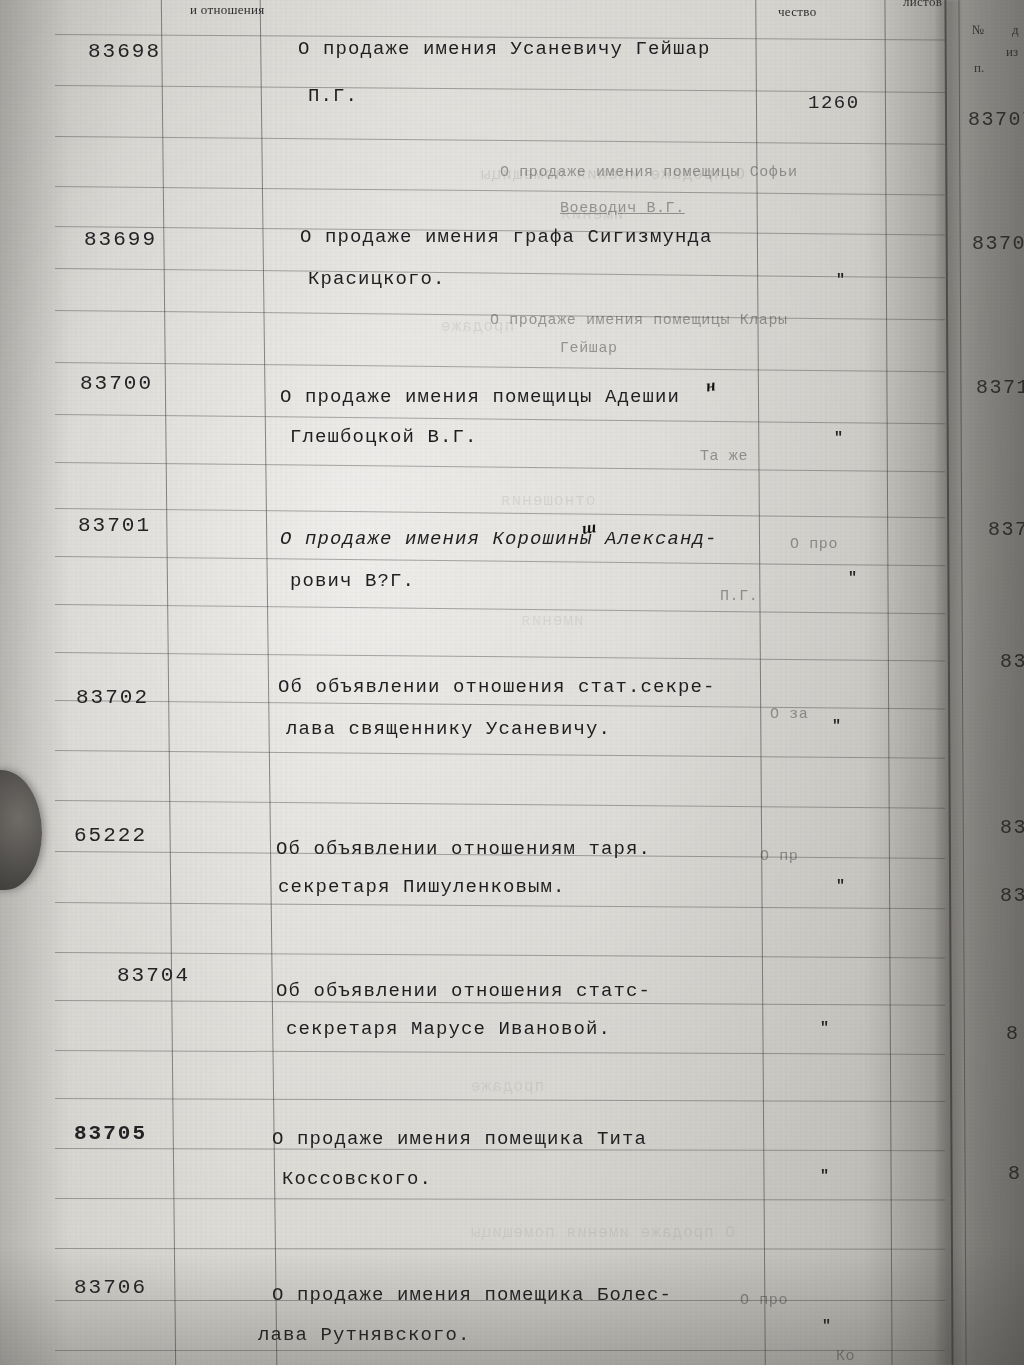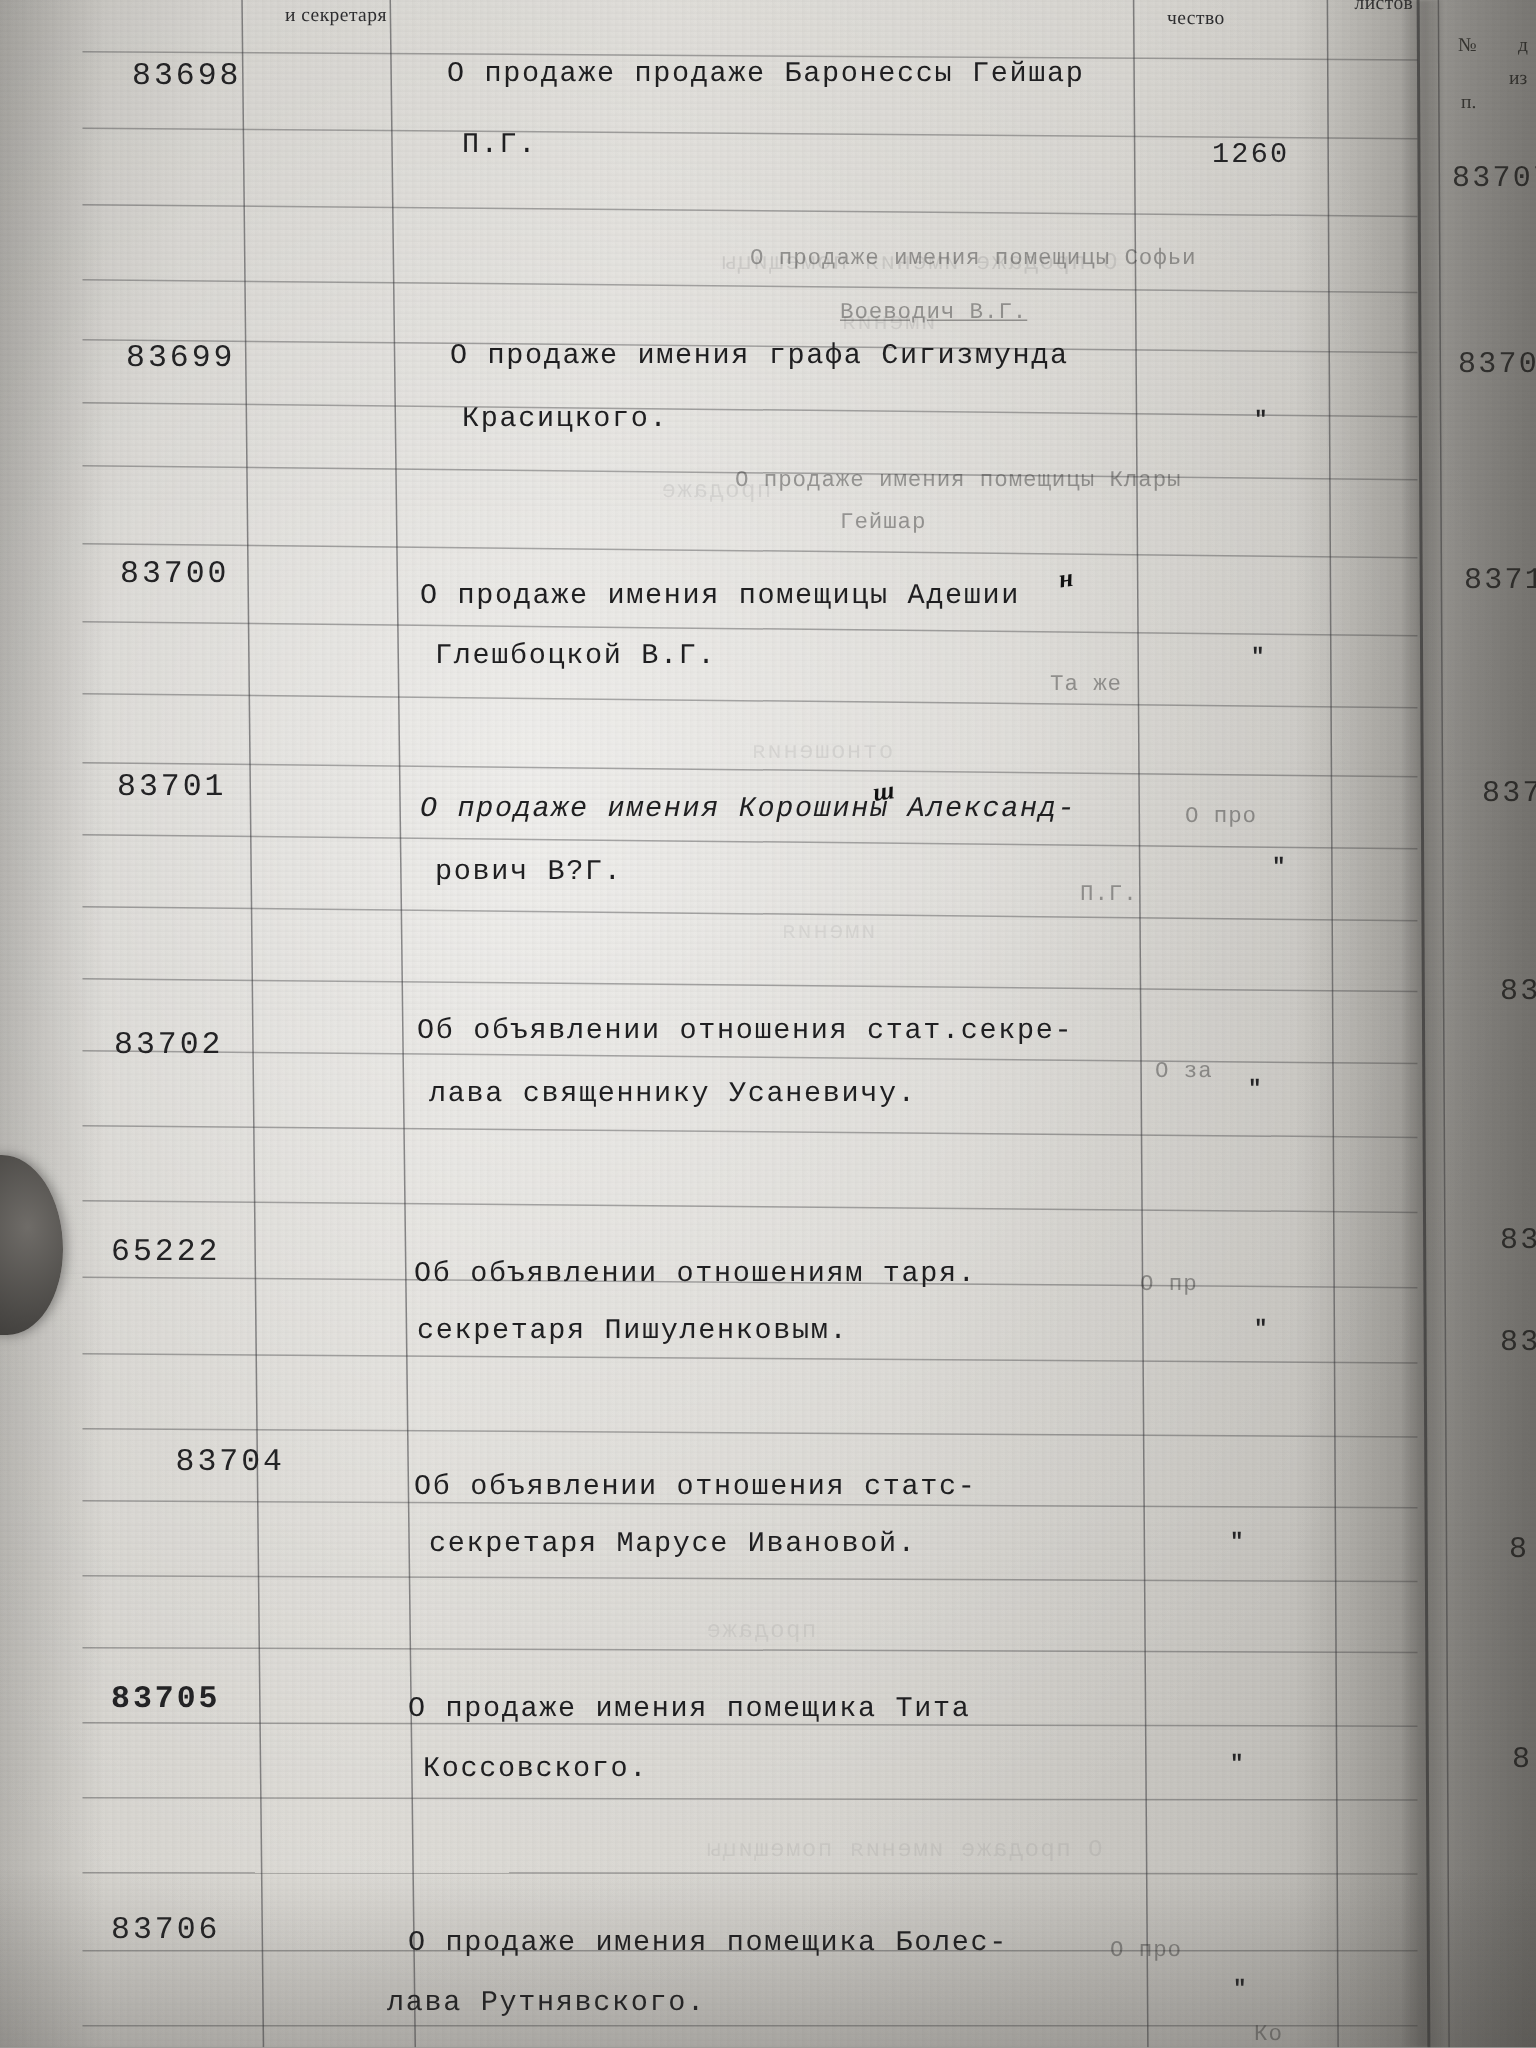--- a/index.html
+++ b/index.html
@@ -218,28 +218,28 @@
     <div class="rule" style="top:1350px; width:890px; transform: rotate(0deg);"></div>
   </div>
 
   <div class="vline" style="left:168px; transform: rotate(-0.6deg);"></div>
   <div class="vline" style="left:268px; transform: rotate(-0.7deg);"></div>
   <div class="vline" style="left:760px; transform: rotate(-0.4deg);"></div>
   <div class="vline" style="left:888px; transform: rotate(-0.3deg);"></div>
   <div class="vline thick" style="left:948px; transform: rotate(-0.3deg);"></div>
   <div class="vline" style="left:962px; transform: rotate(-0.3deg);"></div>
 
-  <div class="hdr" style="left:190px; top:2px;">и  секретаря</div>
+  <div class="hdr" style="left:190px; top:2px;">и  отношения</div>
   <div class="hdr" style="left:778px; top:4px;">чество</div>
   <div class="hdr" style="left:903px; top:-6px;">листов</div>
   <div class="hdr" style="left:905px; top:14px;"></div>
 
   <div class="row">
     <div class="num" style="left:88px; top:40px;">83698</div>
-    <div class="title-l1" style="left:298px; top:38px;">О продаже продаже Баронессы Гейшар</div>
+    <div class="title-l1" style="left:298px; top:38px;">О продаже имения Усаневичу Гейшар</div>
     <div class="title-l2" style="left:308px; top:85px;">П.Г.</div>
     <div class="date" style="left:808px; top:92px;">1260</div>
   </div>
 
   <div class="row">
     <div class="num" style="left:84px; top:228px;">83699</div>
     <div class="title-l1" style="left:300px; top:226px;">О продаже имения графа Сигизмунда</div>
     <div class="title-l2" style="left:308px; top:268px;">Красицкого.</div>
     <div class="ditto" style="left:836px; top:272px;">"</div>
   </div>

